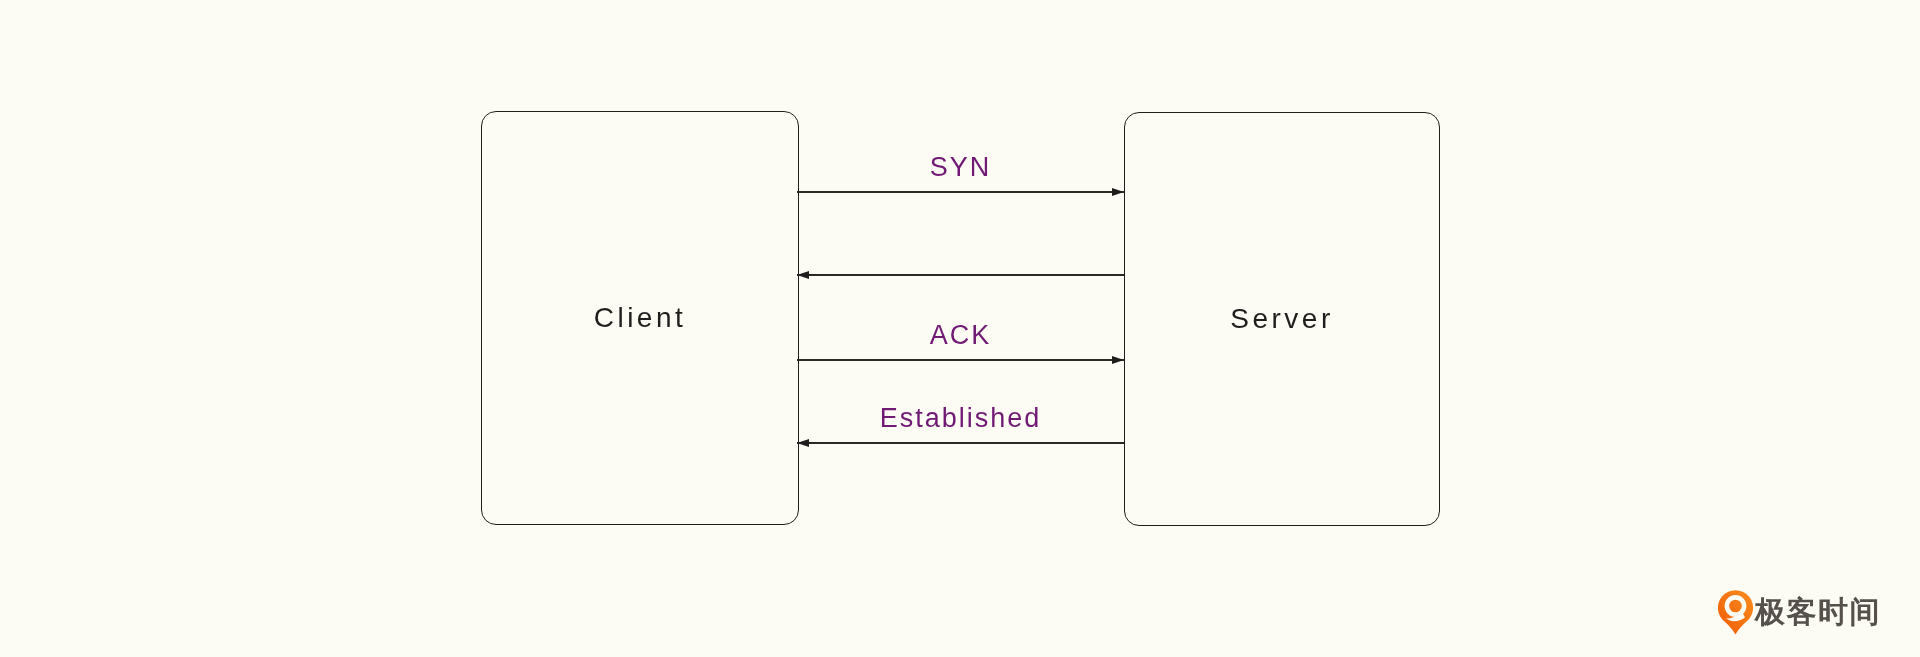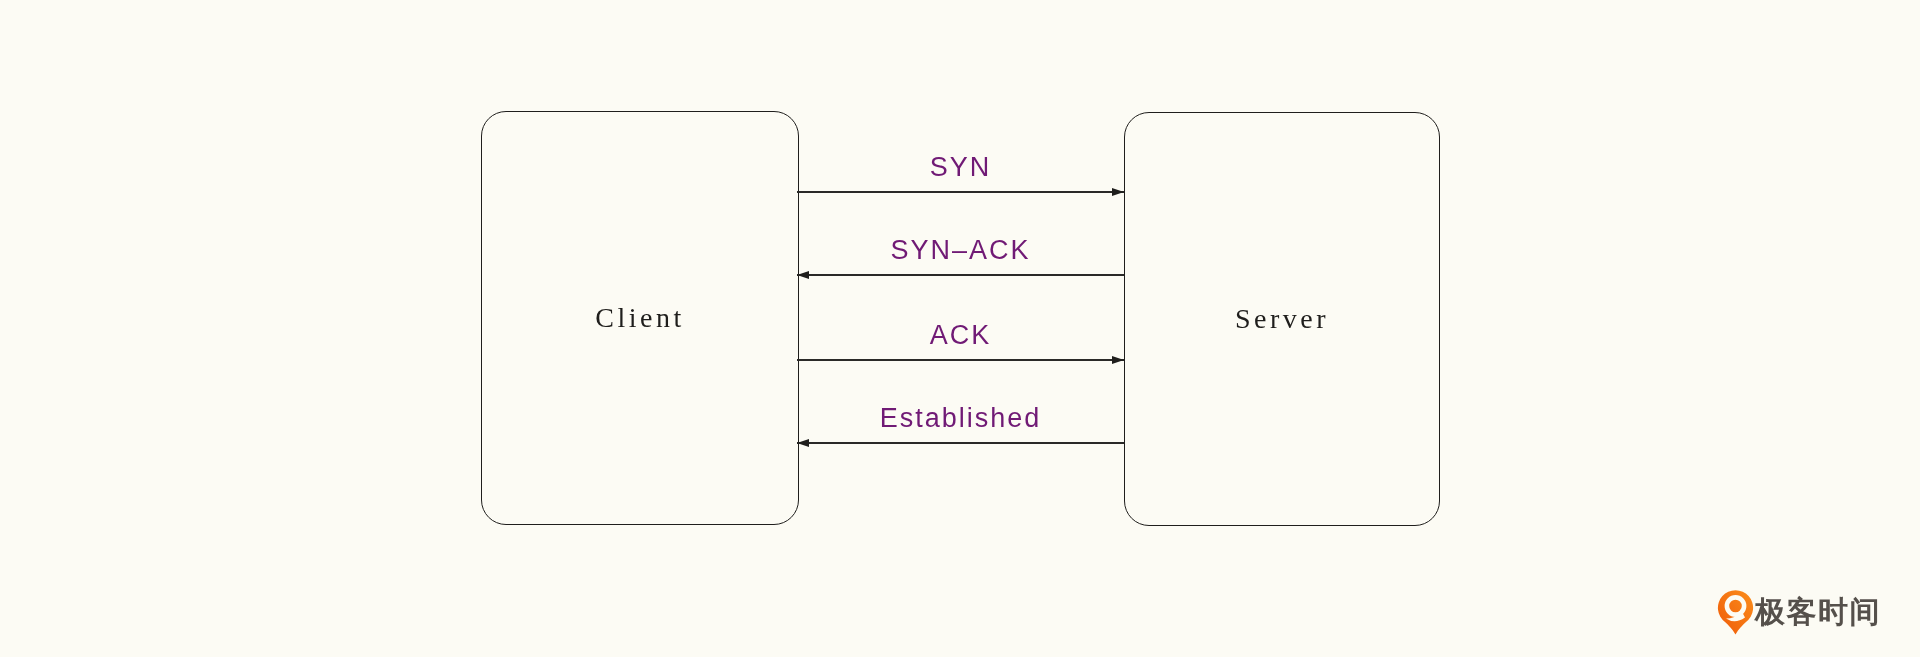--- a/index.html
+++ b/index.html
@@ -11,26 +11,25 @@
     position: relative;
     width: 1920px;
     height: 657px;
     background: #FCFBF4;
     overflow: hidden;
   }
   
   .node {
     position: absolute;
     border: 1.5px solid #1F1E1C;
-    border-radius: 25px;
+    border-radius: 15px;
     background: transparent;
     display: flex;
     align-items: center;
     justify-content: center;
-    font-family: Liberation Serif, serif;
   }
   .node-client { left: 481px; top: 111px; width: 316px; height: 412px; }
   .node-server { left: 1124px; top: 112px; width: 314px; height: 412px; }
   .node-label {
     font-size: 28px;
     letter-spacing: 3.5px;
     color: #1F1E1C;
     font-weight: 400;
   }
   
@@ -95,21 +94,20 @@
   </div>
 
   <div class="node node-server">
     <span class="node-label">Server</span>
   </div>
 
   <div class="msg-label label-1">SYN</div>
   <div class="msg-line line-1"></div>
   <div class="arrowhead right head-1"></div>
 
-  <div class="msg-label label-2">SYN–ACK</div>
   <div class="msg-line line-2"></div>
   <div class="arrowhead left head-2"></div>
 
   <div class="msg-label label-3">ACK</div>
   <div class="msg-line line-3"></div>
   <div class="arrowhead right head-3"></div>
 
   <div class="msg-label label-4">Established</div>
   <div class="msg-line line-4"></div>
   <div class="arrowhead left head-4"></div>

